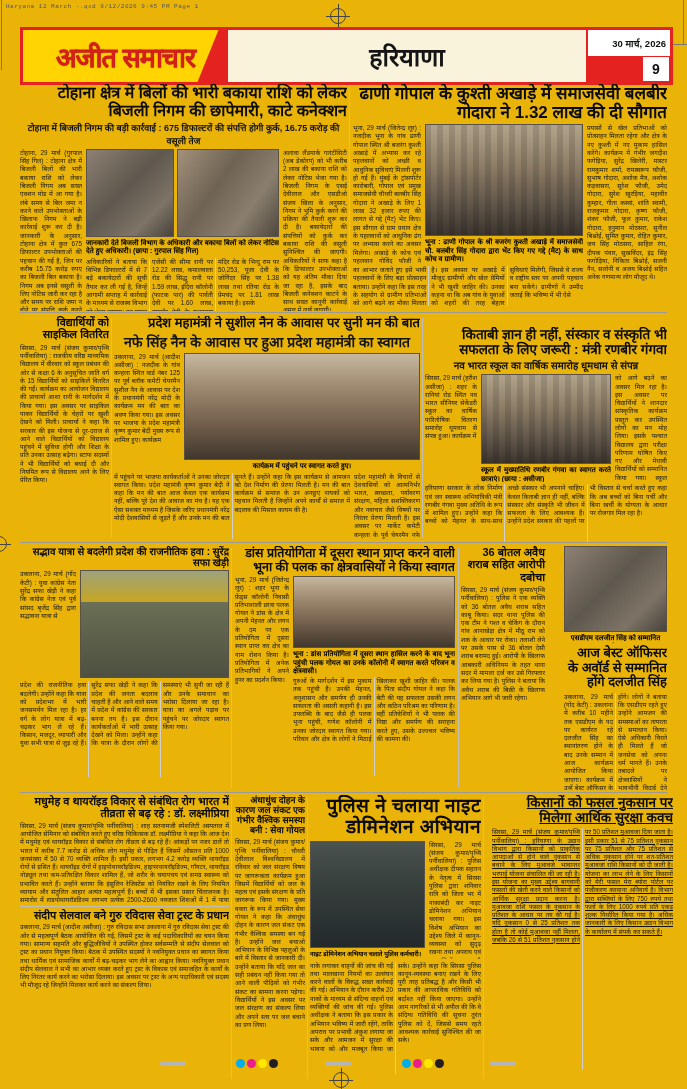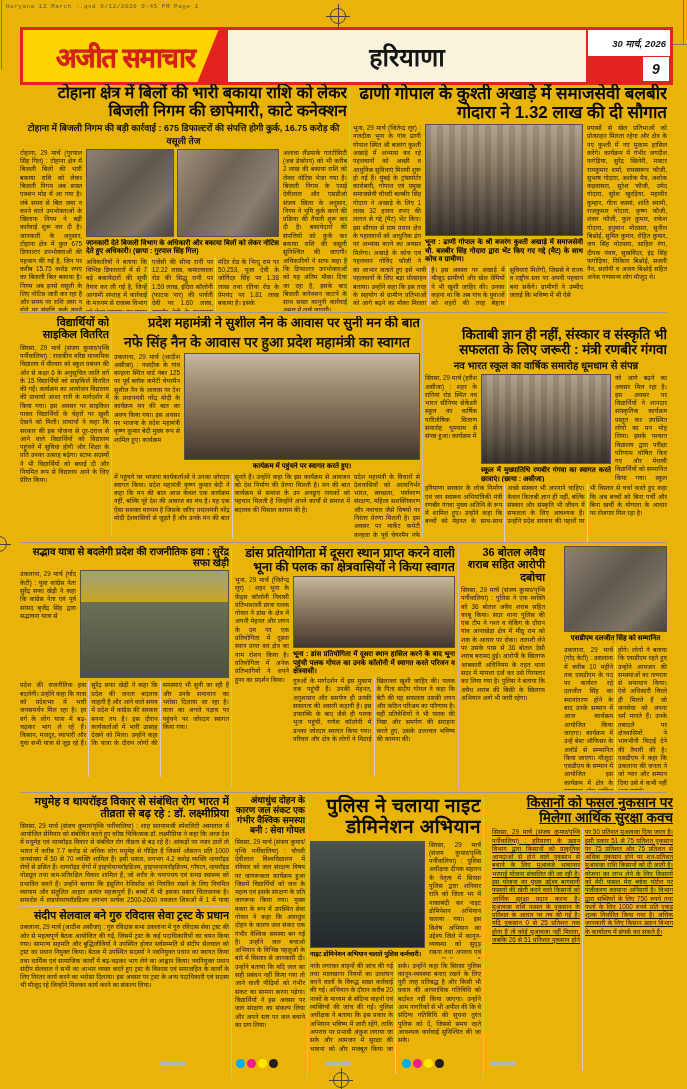--- a/index.html
+++ b/index.html
@@ -17,21 +17,21 @@
   .cmyk i{width:9px;height:9px;border-radius:50%;display:block;}
   .c1{background:#00adee}.c2{background:#ec1e8c}.c3{background:#ffe800}.c4{background:#231f20}
 
   
   .masthead{position:absolute;left:20px;top:27px;width:647px;height:52px;border:3px solid #e42320;
             display:flex;background:#f8f3da;}
   .brand{position:relative;width:205px;background:#ffd400;display:flex;align-items:center;justify-content:center;overflow:hidden;}
   .brand span{font-size:27px;font-weight:bold;color:#d81e1a;text-shadow:0 0 1px #8f0f0c;letter-spacing:-1px;}
   .wedge{position:absolute;right:-14px;top:0;width:34px;height:100%;background:#e42320;transform:skewX(-22deg);}
   .region{flex:1;display:flex;align-items:center;justify-content:center;font-size:25px;font-weight:bold;color:#151515;}
-  .mast-right{width:82px;display:flex;flex-direction:column;border-left:2px solid #e42320;font-style:italic;}
+  .mast-right{width:82px;display:flex;flex-direction:column;border-left:2px solid #e42320;}
   .date-box{flex:1;background:#ffffff;display:flex;align-items:center;justify-content:flex-end;padding-right:4px;
             font-size:9.5px;font-weight:bold;color:#111;}
   .pagebar{flex:1;background:#e42320;display:flex;justify-content:flex-end;align-items:stretch;}
   .pagenum{width:26px;background:#ffffff;display:flex;align-items:center;justify-content:center;
            font-size:14px;font-weight:bold;color:#111;border:1px solid #e42320;}
 
   
   .art{position:absolute;overflow:hidden;}
   .hl{margin:0;text-align:right;font-weight:bold;color:#0c0c0c;line-height:1.12;}
   .sub{margin:1px 0 2px 0;text-align:center;font-weight:bold;color:#141414;}
@@ -199,20 +199,21 @@
   </article>
 
   <div class="art art-hi">
     <article style="width:84px;flex:none;display:flex;flex-direction:column;">
       <h1 class="hl hl-h">36 बोतल अवैध शराब सहित आरोपी दबोचा</h1>
       <div class="body" style="flex:1;margin-top:3px;">सिरसा, 29 मार्च (संजय कुमार/पृथ्वि पर्नीवालिया) : पुलिस ने एक व्यक्ति को 36 बोतल अवैध शराब सहित काबू किया। सदर थाना पुलिस की एक टीम ने गश्त व चेकिंग के दौरान गांव आनाखेड़ा क्षेत्र में मीठू राम को शक के आधार पर रोका। तलाशी लेने पर उसके पास से 36 बोतल देसी शराब बरामद हुई। आरोपी के खिलाफ आबकारी अधिनियम के तहत थाना सदर में मामला दर्ज कर उसे गिरफ्तार कर लिया गया है। पुलिस ने बताया कि अवैध शराब की बिक्री के खिलाफ अभियान आगे भी जारी रहेगा।</div>
     </article>
     <article style="flex:1;display:flex;flex-direction:column;min-width:0;">
       <div class="photo ph-men" style="height:86px;"></div>
       <div class="caption" style="height:9px;text-align:center;margin-top:2px;">एसडीएम दलजीत सिंह को सम्मानित करते हुए।</div>
+      <h1 class="hl hl-i" style="margin-top:3px;">आज बेस्ट ऑफिसर के अवॉर्ड से सम्मानित होंगे दलजीत सिंह</h1>
       <div class="body cols2" style="flex:1;margin-top:3px;">उकलाना, 29 मार्च (गोंद केटी) : उकलाना में करीब 10 महीने तक एसडीएम के पद पर कार्यरत रहे दलजीत सिंह का स्थानांतरण होने के बाद उनके सम्मान में आज कार्यक्रम आयोजित किया जाएगा। कार्यक्रम में उन्हें बेस्ट ऑफिसर के अवॉर्ड से सम्मानित किया जाएगा। मौजूदा एसडीएम के सम्मान में आयोजित इस कार्यक्रम में क्षेत्र के गणमान्य लोग शामिल होंगे। लोगों ने बताया कि एसडीएम रहते हुए उन्होंने आमजन की समस्याओं का तत्परता से समाधान किया। ऐसे अधिकारी विरले ही मिलते हैं जो जनसेवा को अपना धर्म मानते हैं। उनके तबादले पर क्षेत्रवासियों ने भावभीनी विदाई देने की तैयारी की है। एसडीएम ने कहा कि उकलाना की जनता ने जो प्यार और सम्मान दिया उसे वे कभी नहीं भुला पाएंगे।</div>
     </article>
   </div>
 
   <article class="art art-j">
     <h1 class="hl hl-j">मधुमेह व थायरॉइड विकार से संबंधित रोग भारत में तीव्रता से बढ़ रहे : डॉ. लक्ष्मीप्रिया</h1>
     <div class="body" style="height:80px;margin-top:2px;">सिरसा, 29 मार्च (संजय कुमार/पृथ्वि पर्नीवालिया) : शाह सतनामजी स्पेशलिटी अस्पताल में आयोजित सेमिनार को संबोधित करते हुए वरिष्ठ चिकित्सक डॉ. लक्ष्मीप्रिया ने कहा कि आज देश में मधुमेह एवं थायरॉइड विकार से संबंधित रोग तीव्रता से बढ़ रहे हैं। आंकड़ों पर नजर डालें तो भारत में करीब 7.7 करोड़ से अधिक लोग मधुमेह से पीड़ित हैं जिसमें औसतन प्रति 1000 जनसंख्या में 50 से 70 व्यक्ति शामिल हैं। इसी प्रकार, लगभग 4.2 करोड़ व्यक्ति थायरॉइड रोगों से ग्रसित हैं। थायरॉइड रोगों में हाइपोथायरॉइडिज्म, हाइपरथायरॉइडिज्म, गॉयटर, थायरॉइड नोड्यूल तथा कम-प्रतिरक्षित विकार शामिल हैं, जो शरीर के चयापचय एवं समग्र स्वास्थ्य को प्रभावित करते हैं। उन्होंने बताया कि इंसुलिन रेजिस्टेंस को नियंत्रित रखने के लिए नियमित व्यायाम और संतुलित आहार अत्यंत महत्वपूर्ण हैं। बच्चों में भी इसका प्रसार चिंताजनक है। समारोह में हाइपोथायरॉइडिज्म लगभग प्रत्येक 2500-2600 नवजात शिशुओं में 1 में पाया जाता है बताया गया। इस अवसर पर डॉ. एकम, डॉ. बिल जिंदल, डॉ. पेमल गर्ग, डॉ. टीवी, डॉ. स्वाति आदि ने विभिन्न रोगों के निवारण पर विचार व्यक्त किए।</div>
   </article>
 
   <article class="art art-l">

